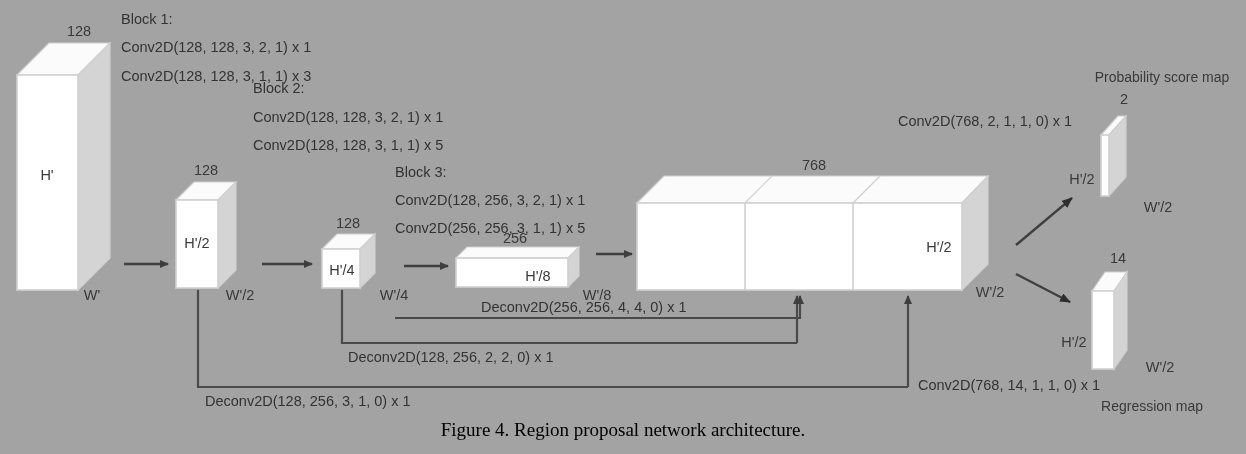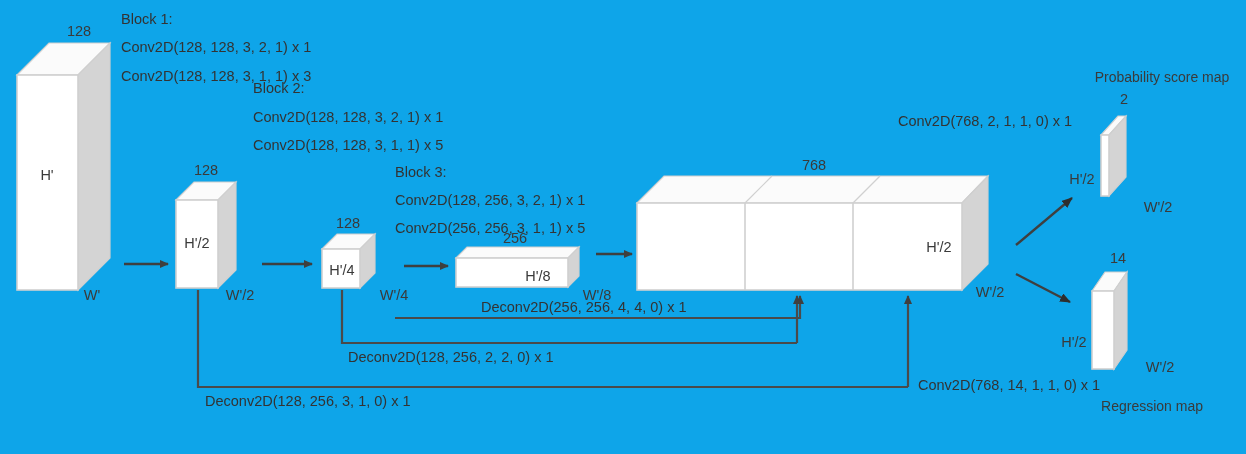--- a/index.html
+++ b/index.html
@@ -1,17 +1,17 @@
 <!DOCTYPE html>
 <html><head>
 <meta charset="utf-8">
 <style>
   html,body{margin:0;padding:0;background:#ffffff;}
   body{width:1246px;height:454px;overflow:hidden;font-family:"Liberation Sans",sans-serif;}
-  #figure-root{position:relative;width:1246px;height:454px;background:#0ea5e9;}
+  #figure-root{position:relative;width:1246px;height:454px;background:#a3a3a3;}
   svg#diagram{position:absolute;left:0;top:0;width:1246px;height:454px;}
   .lbl-dim{font-family:"Liberation Sans",sans-serif;fill:#3a3a3a;font-size:14.5px;}
   .lbl-chan{font-family:"Liberation Sans",sans-serif;fill:#3a3a3a;font-size:14.5px;}
   .lbl-op{font-family:"Liberation Sans",sans-serif;fill:#333333;font-size:14.5px;}
   .lbl-out{font-family:"Liberation Sans",sans-serif;fill:#3a3a3a;font-size:14px;}
   .caption{position:absolute;left:0;top:419px;width:1246px;text-align:center;
            font-family:"Liberation Serif",serif;font-size:19px;color:#000;}
   .face-front{fill:#ffffff;stroke:#d0d0d0;stroke-width:1.6;}
   .face-side{fill:#d4d4d4;stroke:#cfcfcf;stroke-width:1.2;}
   .face-top{fill:#fbfbfb;stroke:#d0d0d0;stroke-width:1.2;}
@@ -136,13 +136,14 @@
       <polygon class="face-top" points="1092,291 1105,272 1127,272 1114,291"></polygon>
       <polygon class="face-side" points="1114,291 1127,272 1127,350 1114,369"></polygon>
       <rect class="face-front" x="1092" y="291" width="22" height="78"></rect>
     </g>
     <text class="lbl-chan" x="1118" y="263" text-anchor="middle">14</text>
     <text class="lbl-dim" x="1074" y="347" text-anchor="middle">H'/2</text>
     <text class="lbl-dim" x="1160" y="372" text-anchor="middle">W'/2</text>
     <text class="lbl-out" x="1152" y="411" text-anchor="middle">Regression map</text>
   </svg>
 
+  <div class="caption">Figure 4. Region proposal network architecture.</div>
 </div>
 
 </body></html>

